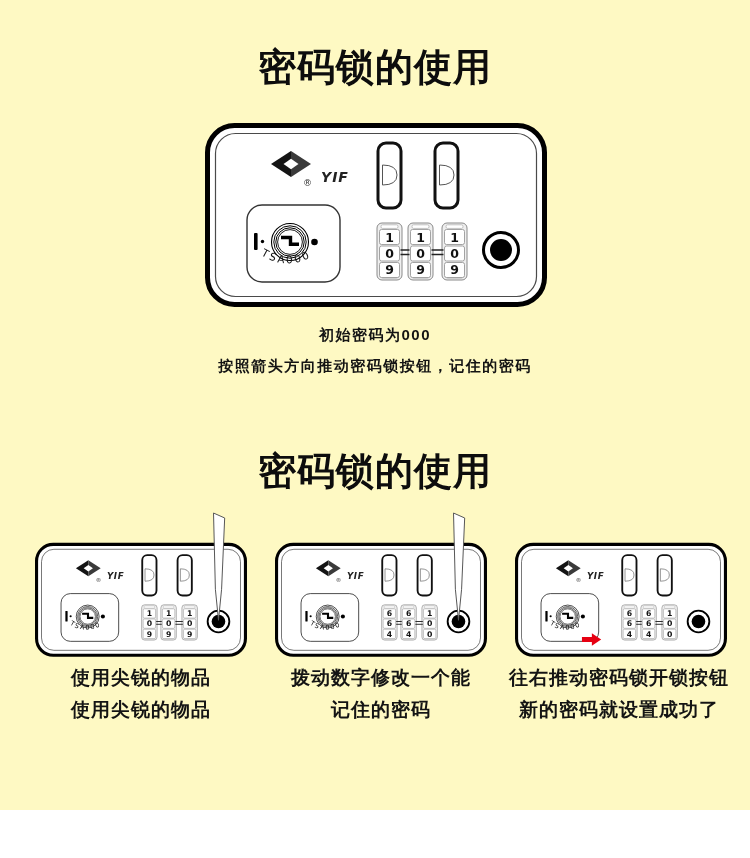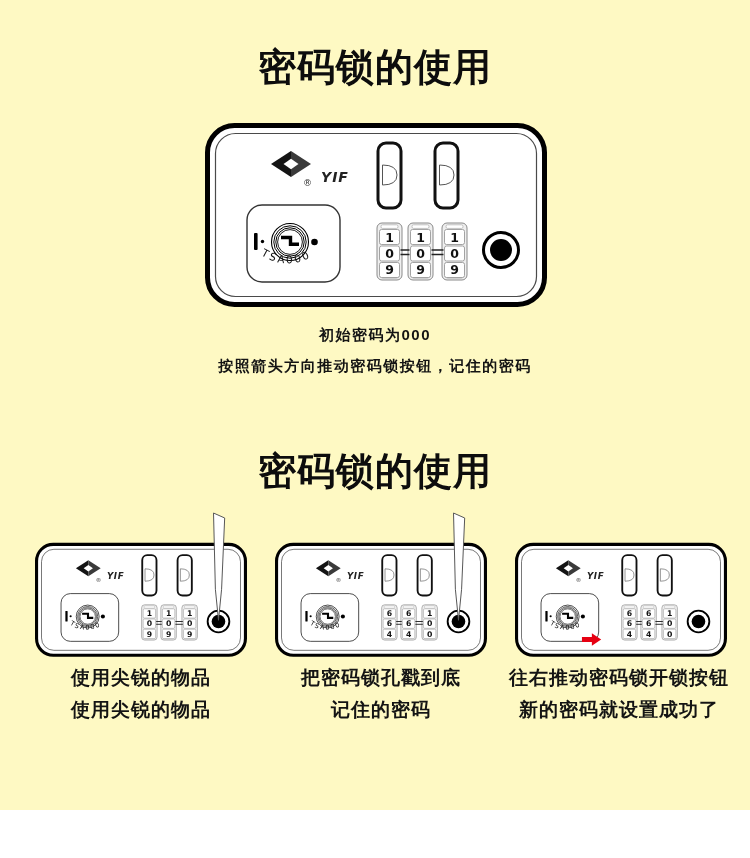--- a/index.html
+++ b/index.html
@@ -190,21 +190,21 @@
       <text class="dig" x="249.5" y="151.4">0</text>
     </g>
     <polygon points="108,203 124,203 124,197 139,207 124,217 124,211 108,211" fill="#e60012"></polygon>
   </svg>
 
   <div class="step-caption" id="cap1">
     <div>使用尖锐的物品</div>
     <div>使用尖锐的物品</div>
   </div>
   <div class="step-caption" id="cap2">
-    <div>把密码锁孔戳到底</div>
+    <div>拨动数字修改一个能</div>
     <div>记住的密码</div>
   </div>
   <div class="step-caption" id="cap3">
     <div>往右推动密码锁开锁按钮</div>
     <div>新的密码就设置成功了</div>
   </div>
 
 </div>
 
 </body></html>

